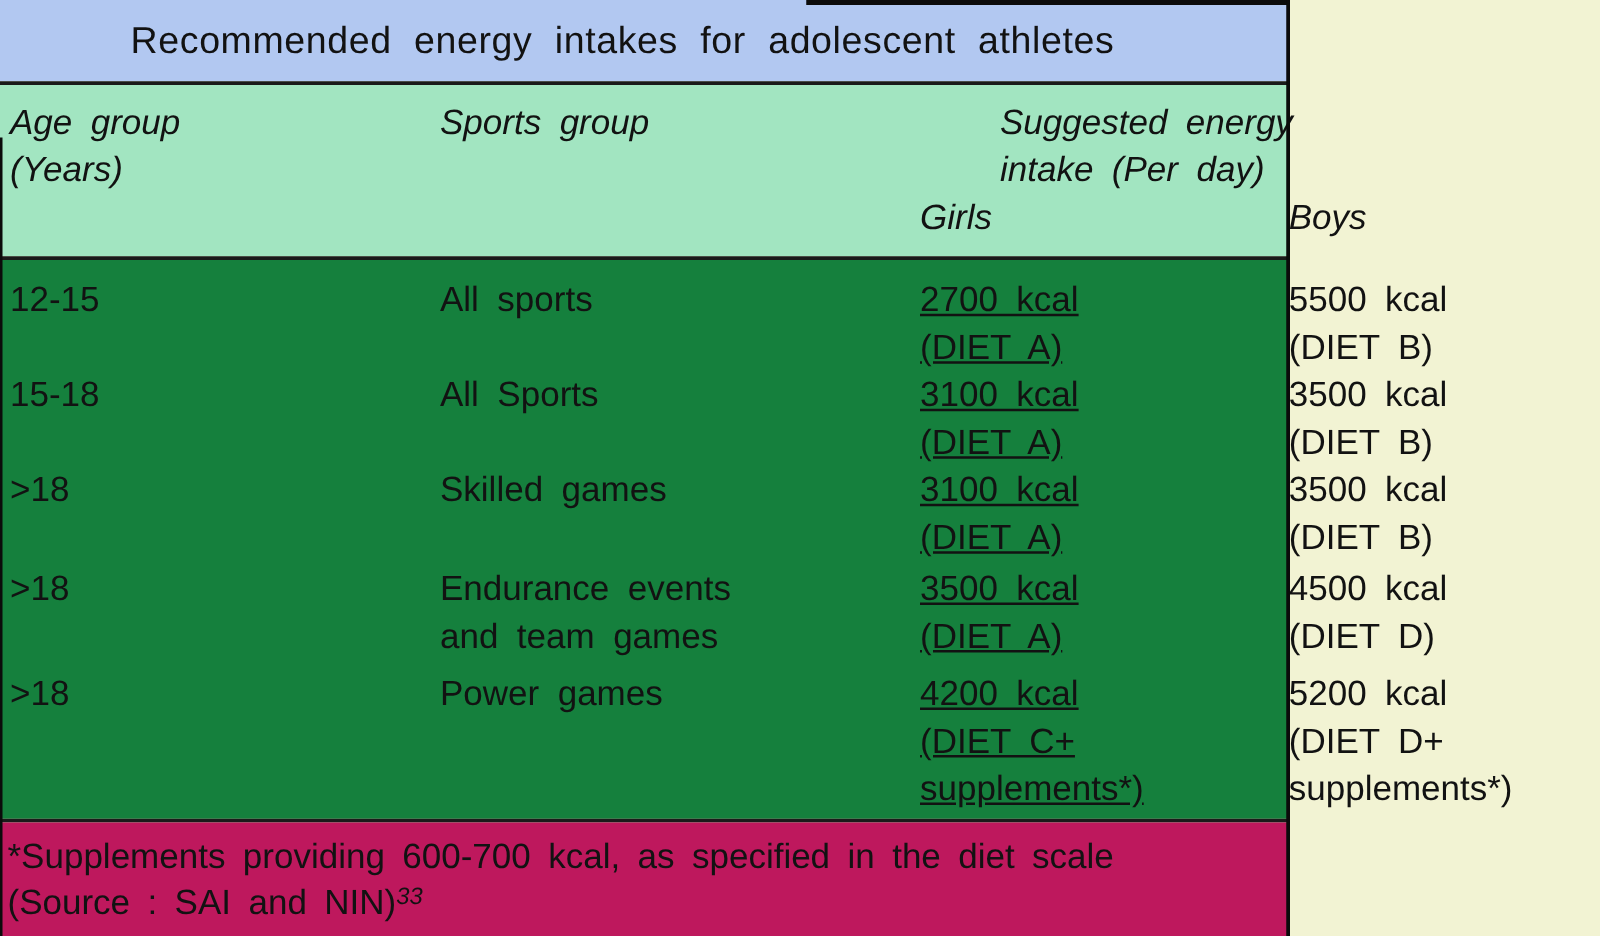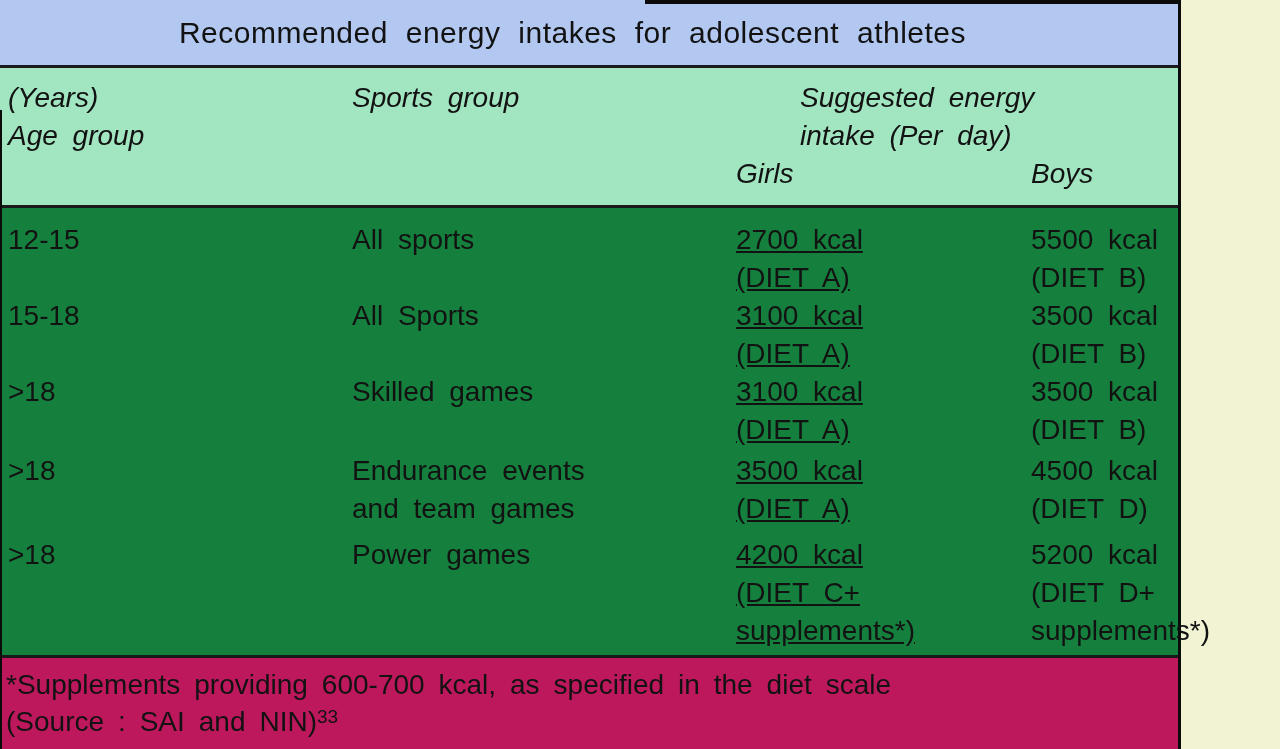--- a/index.html
+++ b/index.html
@@ -3,21 +3,21 @@
 <meta charset="utf-8">
 <style>
   html, body { margin: 0; padding: 0; }
   body {
     width: 1280px; height: 749px;
     font-family: "Liberation Sans", sans-serif;
     color: #121212;
     background: #f2f3d3;
     overflow: hidden;
   }
-  .page { position: relative; width: 1181px; height: 749px; }
+  .page { position: relative; width: 1032px; height: 749px; }
 
   .band { position: absolute; left: 0; right: 0; }
   .title-band { top: 0; height: 65px; background: #b2c8f1; display: flex; align-items: center; justify-content: center; }
   .title { font-size: 30px; letter-spacing: 0.5px; word-spacing: 0.3em; padding-right: 36px; white-space: nowrap; }
 
   .rule { position: absolute; left: 0; right: 0; height: 3px; background: #1a1a1a; }
   .rule-1 { top: 65px; }
   .rule-2 { top: 205px; }
   .rule-3 { top: 655px; }
 
@@ -34,21 +34,21 @@
   .row { display: grid; grid-template-columns: 344px 376px 299px auto; }
   .row:nth-child(4) { margin-top: 3px; }
   .row:nth-child(5) { margin-top: 8px; }
   .cell { white-space: nowrap; }
   .cell .ln { line-height: 38px; height: 38px; font-size: 28px; word-spacing: 0.25em; }
   .c3 { padding-left: 8px; text-decoration: underline; }
   .c4 { padding-left: 4px; }
 
   .footer-band { top: 658px; bottom: 0; background: #be185d; padding: 8px 0 0 6px; box-sizing: border-box; }
   .footer-band .fl { line-height: 37px; font-size: 28px; word-spacing: 0.22em; white-space: nowrap; }
-  .footer-band sup { font-size: 19px; line-height: 0; vertical-align: 8px; }
+  .footer-band sup { font-size: 19px; line-height: 0; vertical-align: 8px; font-style: italic; }
 
   
   .artifact { position: absolute; background: #0b0b0b; }
   .top-strip { left: 645px; right: 0; top: 0; height: 4px; }
   .top-corner { left: 1235px; right: 0; top: 0; height: 8px; }
   .right-edge { top: 0; bottom: 0; right: 0; width: 3px; }
   .left-edge { left: 0; width: 2px; top: 110px; bottom: 0; }
 </style>
 </head>
 <body>
@@ -57,22 +57,22 @@
 
   <div class="band title-band">
     <div class="title">Recommended energy intakes for adolescent athletes</div>
   </div>
 
   <div class="rule rule-1"></div>
 
   <div class="band header-band">
     <div class="hgrid">
       <div class="hcell">
+        <div class="hl">Age group</div>
         <div class="hl">(Years)</div>
-        <div class="hl">Age group</div>
       </div>
       <div class="hcell">
         <div class="hl">Sports group</div>
       </div>
       <div class="hcell">
         <div class="group-head">
           <div class="hl">Suggested energy</div>
           <div class="hl">intake (Per day)</div>
         </div>
         <div class="sub-row">

